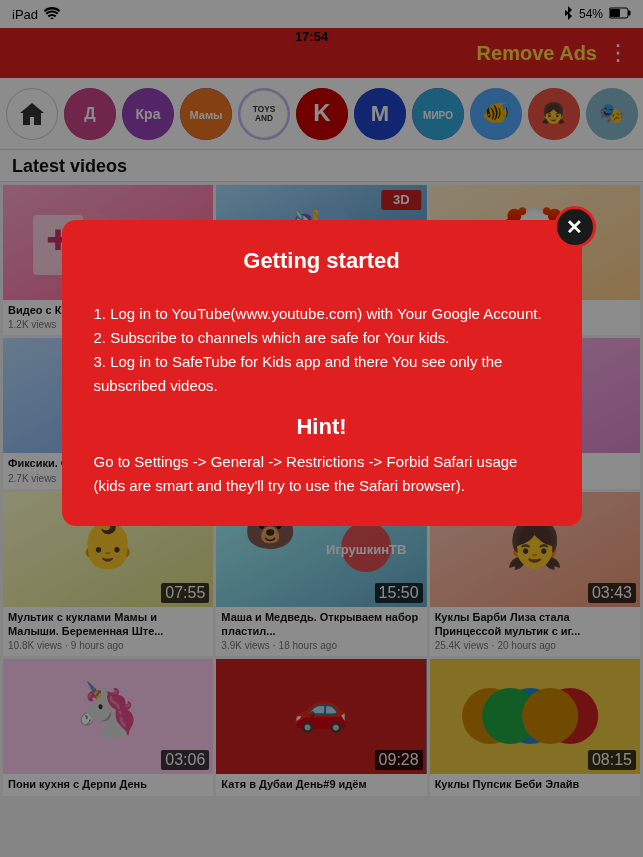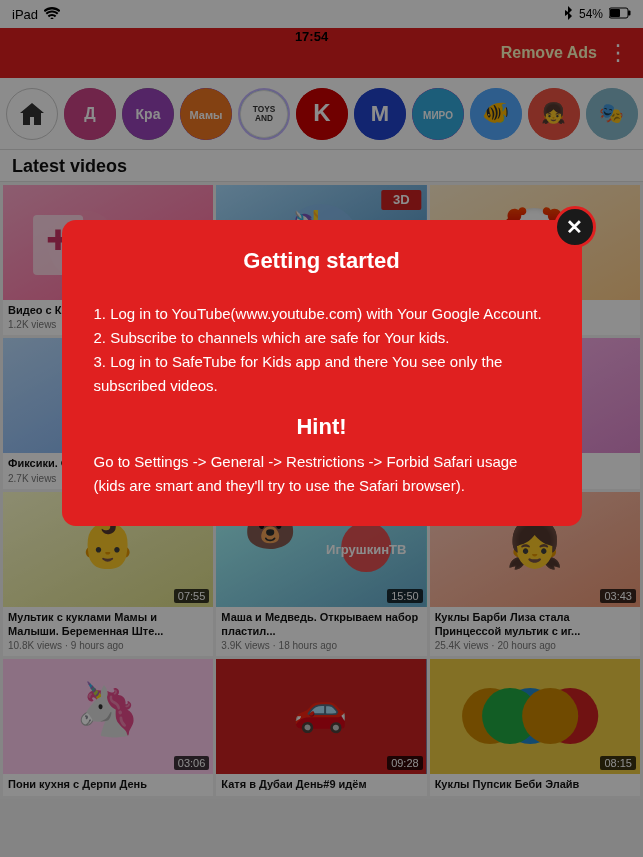--- a/index.html
+++ b/index.html
@@ -30,22 +30,22 @@
     
     .top-bar {
       background: #e02020;
       height: 50px;
       display: flex;
       align-items: center;
       justify-content: flex-end;
       padding: 0 14px;
     }
     .top-bar-title {
-      color: #fef9c3;
-      font-size: 16px;
+      color: #fde047;
+      font-size: 20px;
       font-weight: 700;
       flex: 1;
       text-align: right;
       margin-right: 10px;
     }
     .top-bar-menu {
       color: white;
       font-size: 22px;
       cursor: pointer;
       line-height: 1;
@@ -112,21 +112,21 @@
       justify-content: center;
       overflow: hidden;
       position: relative;
     }
     .video-duration {
       position: absolute;
       bottom: 4px;
       right: 4px;
       background: rgba(0,0,0,0.75);
       color: white;
-      font-size: 11px;
+      font-size: 16px;
       padding: 1px 4px;
       border-radius: 2px;
       font-weight: 500;
     }
     .video-info {
       padding: 3px 5px 5px 5px;
     }
     .video-title {
       font-size: 11px;
       font-weight: 600;

